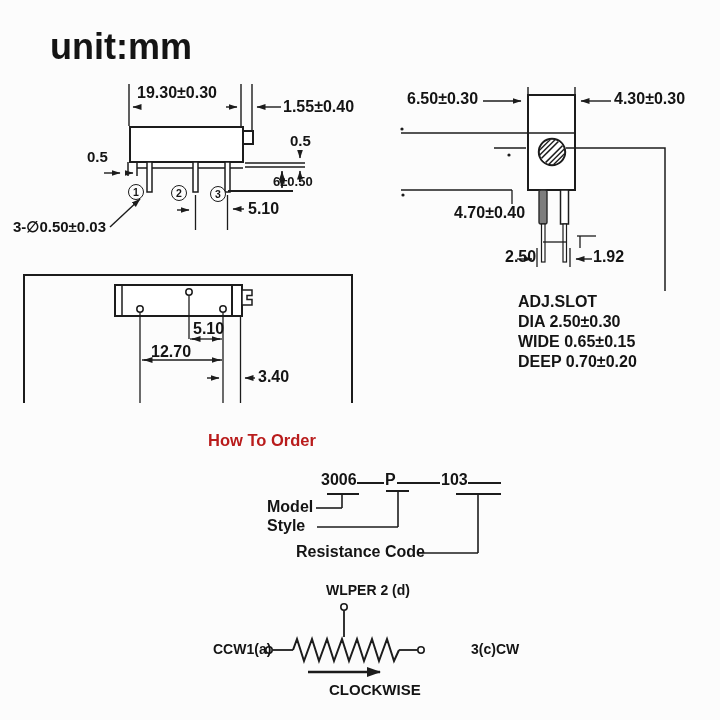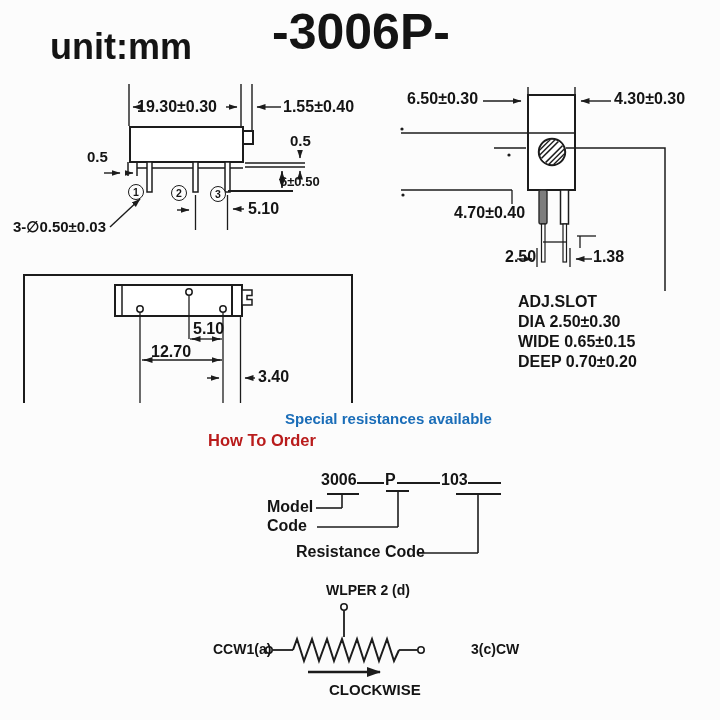--- a/index.html
+++ b/index.html
@@ -165,57 +165,55 @@
       <circle class="stw" stroke-width="1.6" cx="269" cy="650" r="3.2"></circle>
       <line class="st" stroke-width="1.8" x1="272.5" y1="650" x2="293" y2="650"></line>
       <polyline class="st" stroke-width="2" points="293,650 297,639 304,661 312,639 319,661 327,639 334,661 342,639 349,661 357,639 364,661 372,639 379,661 387,639 394,661 399,650"></polyline>
       <line class="st" stroke-width="1.8" x1="399" y1="650" x2="417.5" y2="650"></line>
       <circle class="stw" stroke-width="1.6" cx="421" cy="650" r="3.2"></circle>
       <line class="st" stroke-width="2.4" x1="308" y1="672" x2="380" y2="672" marker-end="url(#ah2)"></line>
     </g>
   </svg>
 
   <div class="lbl" style="left:50px;top:28px;font-size:36px;">unit:mm</div>
-  <div class="lbl" style="left:272px;top:6px;font-size:50px;">-3006P-</div>
-
-  <div class="lbl" style="left:137px;top:99px;font-size:16px;">19.30±0.30</div>
+
+  <div class="lbl" style="left:137px;top:85px;font-size:16px;">19.30±0.30</div>
   <div class="lbl" style="left:283px;top:99px;font-size:16px;">1.55±0.40</div>
   <div class="lbl" style="left:87px;top:149px;font-size:15px;">0.5</div>
   <div class="lbl" style="left:290px;top:133px;font-size:15px;">0.5</div>
-  <div class="lbl" style="left:240px;top:175px;font-size:13px;padding-left:40px;">6±0.50</div>
+  <div class="lbl" style="left:233px;top:175px;font-size:13px;padding-left:40px;">6±0.50</div>
   <div class="lbl" style="left:248px;top:201px;font-size:16px;">5.10</div>
   <div class="lbl" style="left:13px;top:219px;font-size:15px;">3-∅0.50±0.03</div>
 
   <div class="pin-badge" style="left:128px;top:184px;">1</div>
   <div class="pin-badge" style="left:171px;top:185px;">2</div>
   <div class="pin-badge" style="left:210px;top:186px;">3</div>
 
   <div class="lbl" style="left:407px;top:91px;font-size:16px;">6.50±0.30</div>
   <div class="lbl" style="left:614px;top:91px;font-size:16px;">4.30±0.30</div>
   <div class="lbl" style="left:454px;top:205px;font-size:16px;">4.70±0.40</div>
   <div class="lbl" style="left:481px;top:249px;font-size:16px;margin-left:24px;">2.50</div>
-  <div class="lbl" style="left:593px;top:249px;font-size:16px;">1.38</div>
+  <div class="lbl" style="left:593px;top:249px;font-size:16px;">1.92</div>
 
   <div class="lbl" style="left:518px;top:294px;font-size:16px;">ADJ.SLOT</div>
   <div class="lbl" style="left:518px;top:314px;font-size:16px;">DIA 2.50±0.30</div>
   <div class="lbl" style="left:518px;top:334px;font-size:16px;">WIDE 0.65±0.15</div>
   <div class="lbl" style="left:518px;top:354px;font-size:16px;">DEEP 0.70±0.20</div>
 
   <div class="lbl" style="left:193px;top:321px;font-size:16px;">5.10</div>
   <div class="lbl" style="left:151px;top:344px;font-size:16px;">12.70</div>
   <div class="lbl" style="left:258px;top:369px;font-size:16px;">3.40</div>
 
-  <div class="lbl" style="left: 285px; top: 411px; font-size: 15px; color: rgb(26, 109, 184);">Special resistances available</div>
   <div class="lbl" style="left:208px;top:432px;font-size:16.5px;color:#b91c1c;">How To Order</div>
 
   <div class="lbl" style="left:321px;top:472px;font-size:16px;">3006</div>
   <div class="lbl" style="left:385px;top:472px;font-size:16px;">P</div>
   <div class="lbl" style="left:441px;top:472px;font-size:16px;">103</div>
   <div class="lbl" style="left:267px;top:499px;font-size:16px;">Model</div>
-  <div class="lbl" style="left:267px;top:518px;font-size:16px;">Code</div>
+  <div class="lbl" style="left:267px;top:518px;font-size:16px;">Style</div>
   <div class="lbl" style="left:296px;top:544px;font-size:16px;">Resistance Code</div>
 
   <div class="lbl" style="left:326px;top:583px;font-size:14px;">WLPER 2 (d)</div>
   <div class="lbl" style="left:213px;top:642px;font-size:14px;">CCW1(a)</div>
   <div class="lbl" style="left:427px;top:642px;font-size:14px;margin-left:44px;">3(c)CW</div>
   <div class="lbl" style="left:329px;top:682px;font-size:15px;">CLOCKWISE</div>
 
 </div>
 
 </body></html>

